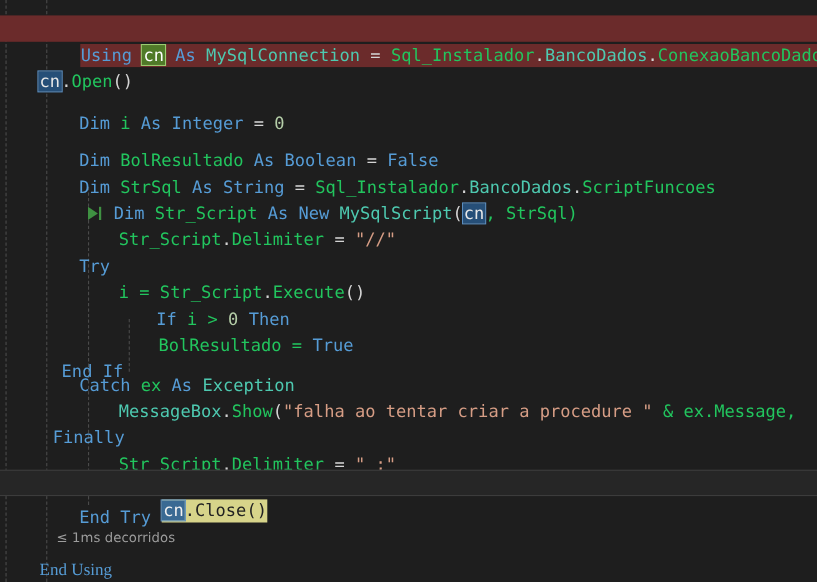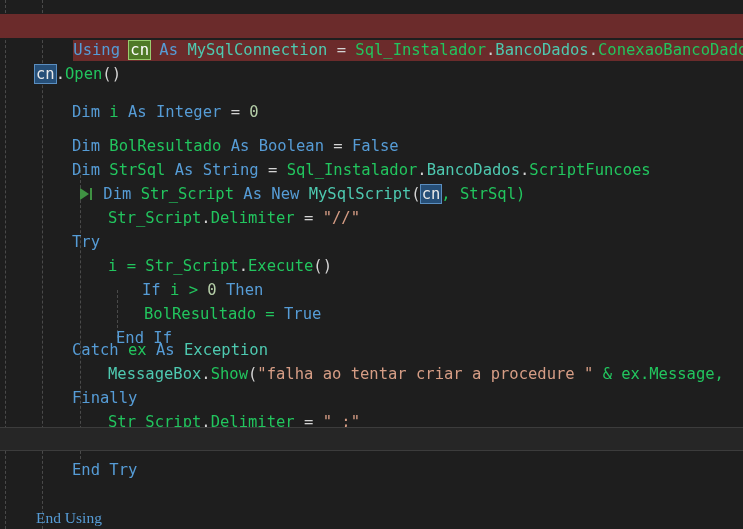--- a/index.html
+++ b/index.html
@@ -156,24 +156,28 @@
       <div class="line" style="top:62px;"><span class="txt" style="padding-left:35px;"><span class="sel-blue">cn</span><span class="op">.</span><span class="plain">Open</span><span class="op">()</span></span></div>
       <div class="line" style="top:100px;"><span class="txt" style="padding-left:72px;"><span class="kw">Dim</span><span class="plain"> i </span><span class="kw">As</span><span class="op"> </span><span class="kw">Integer</span><span class="op"> = </span><span class="num">0</span></span></div>
       <div class="line" style="top:134px;"><span class="txt" style="padding-left:72px;"><span class="kw">Dim</span><span class="plain"> BolResultado </span><span class="kw">As</span><span class="op"> </span><span class="kw">Boolean</span><span class="op"> = </span><span class="kw">False</span></span></div>
       <div class="line" style="top:158px;"><span class="txt" style="padding-left:72px;"><span class="kw">Dim</span><span class="plain"> StrSql </span><span class="kw">As</span><span class="op"> </span><span class="kw">String</span><span class="op"> = </span><span class="plain">Sql_Instalador</span><span class="op">.</span><span class="type">BancoDados</span><span class="op">.</span><span class="plain">ScriptFuncoes</span></span></div>
       <div class="line" style="top:182px;"><span class="txt" style="padding-left:80px;"><span class="run-arrow"><span class="tri"></span><span class="bar"></span></span> <span class="kw">Dim</span><span class="plain"> Str_Script </span><span class="kw">As</span><span class="op"> </span><span class="kw">New</span><span class="op"> </span><span class="type">MySqlScript</span><span class="op">(</span><span class="sel-blue">cn</span><span class="plain">, StrSql)</span></span></div>
       <div class="line" style="top:206px;"><span class="txt" style="padding-left:108px;"><span class="plain">Str_Script</span><span class="op">.</span><span class="plain">Delimiter</span><span class="op"> = </span><span class="str">"//"</span></span></div>
       <div class="line" style="top:230px;"><span class="txt" style="padding-left:72px;"><span class="kw">Try</span></span></div>
       <div class="line" style="top:254px;"><span class="txt" style="padding-left:108px;"><span class="plain">i = </span><span class="plain">Str_Script</span><span class="op">.</span><span class="plain">Execute</span><span class="op">()</span></span></div>
       <div class="line" style="top:278px;margin-left:34px;"><span class="txt" style="padding-left:108px;"><span class="kw">If</span><span class="plain"> i &gt; </span><span class="num">0</span><span class="op"> </span><span class="kw">Then</span></span></div>
       <div class="line" style="top:302px;"><span class="txt" style="padding-left:144px;"><span class="plain">BolResultado = </span><span class="kw">True</span></span></div>
-      <div class="line" style="top:326px;"><span class="txt" style="padding-left:116px;"><span class="kw">End If</span></span></div>
+      <div class="line" style="top:326px;"><span class="txt" style="padding-left:56px;"><span class="kw">End If</span></span></div>
       <div class="line" style="top:338px;"><span class="txt" style="padding-left:72px;"><span class="kw">Catch</span><span class="plain"> ex </span><span class="kw">As</span><span class="op"> </span><span class="type">Exception</span></span></div>
       <div class="line" style="top:362px;"><span class="txt" style="padding-left:108px;"><span class="type">MessageBox</span><span class="op">.</span><span class="plain">Show</span><span class="op">(</span><span class="str">"falha ao tentar criar a procedure "</span><span class="plain"> &amp; ex.Message,</span></span></div>
-      <div class="line" style="top:386px;"><span class="txt" style="padding-left:72px;"><span class="kw">Finally</span></span></div>
+      <div class="line" style="top:386px;"><span class="txt" style="padding-left:48px;"><span class="kw">Finally</span></span></div>
       <div class="line" style="top:410px;"><span class="txt" style="padding-left:108px;"><span class="plain">Str_Script</span><span class="op">.</span><span class="plain">Delimiter</span><span class="op"> = </span><span class="str">" ;"</span></span></div>
       <div class="line" style="top:458px;"><span class="txt" style="padding-left:72px;"><span class="kw">End Try</span></span></div>
       <div class="line" style="top:506px;"><span class="txt" style="padding-left:36px;font-family:Liberation Serif, serif;"><span class="kw">End Using</span></span></div>
     </div>
 
   <div class="cur-line-band" style="top:427px;"></div>
+  <div class="line" style="top:428px;">
+    <span class="txt" id="cur-stmt-holder" style="padding-left:110px;"><span class="cur-stmt"><span class="sel-blue">cn</span><span class="">.Close()</span></span></span>
+    <span class="perftip" id="perftip" style="margin-left: 14px;">≤ 1ms decorridos</span>
+  </div>
 
 </div>
 
 </body></html>

